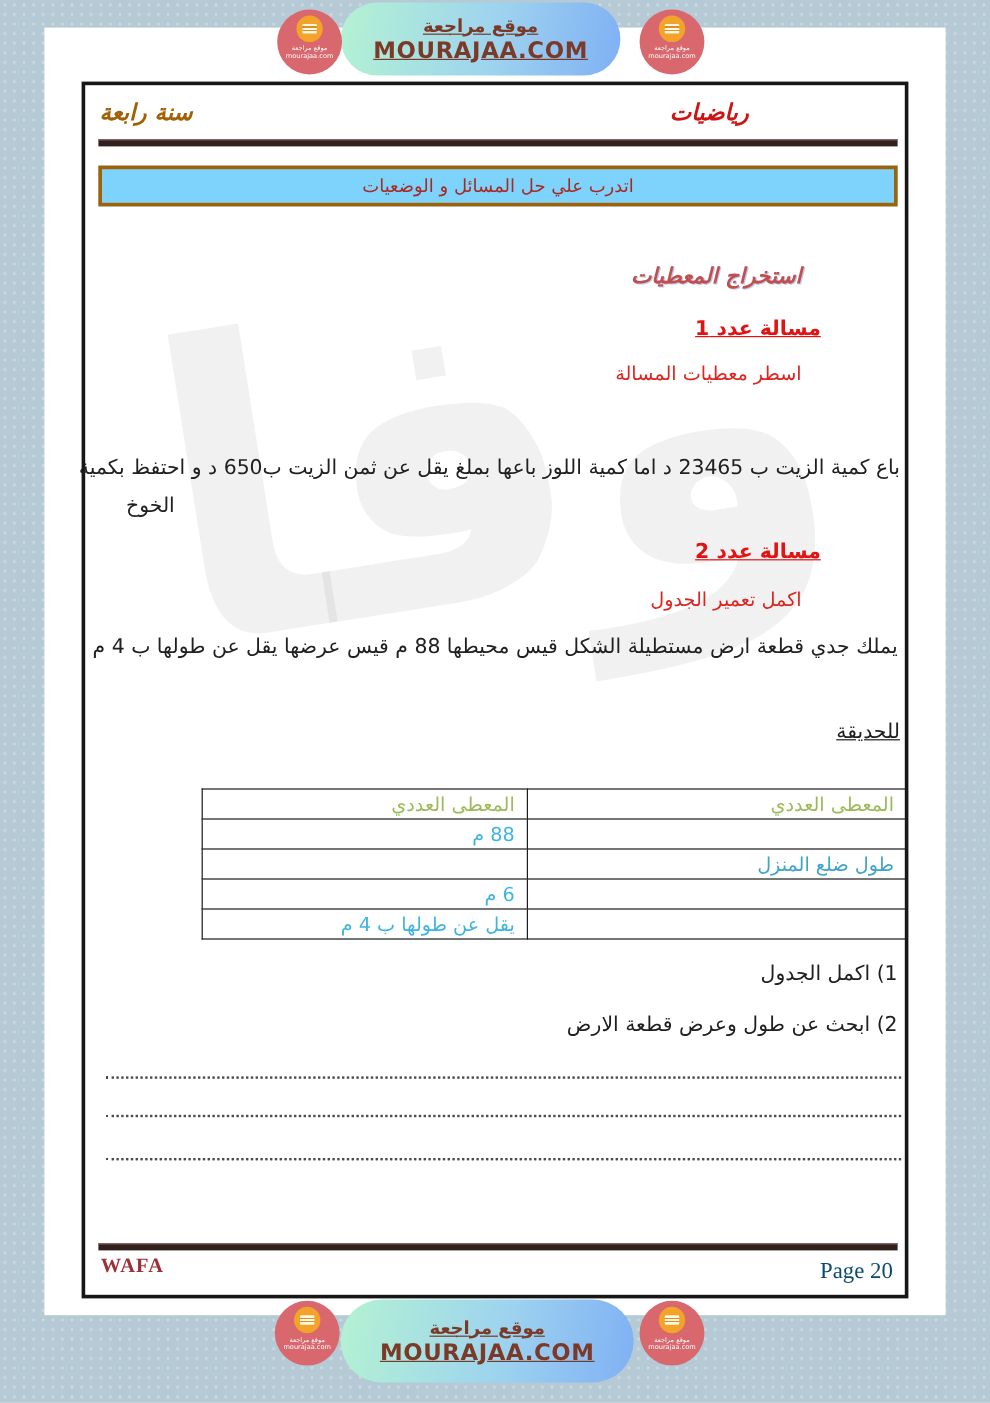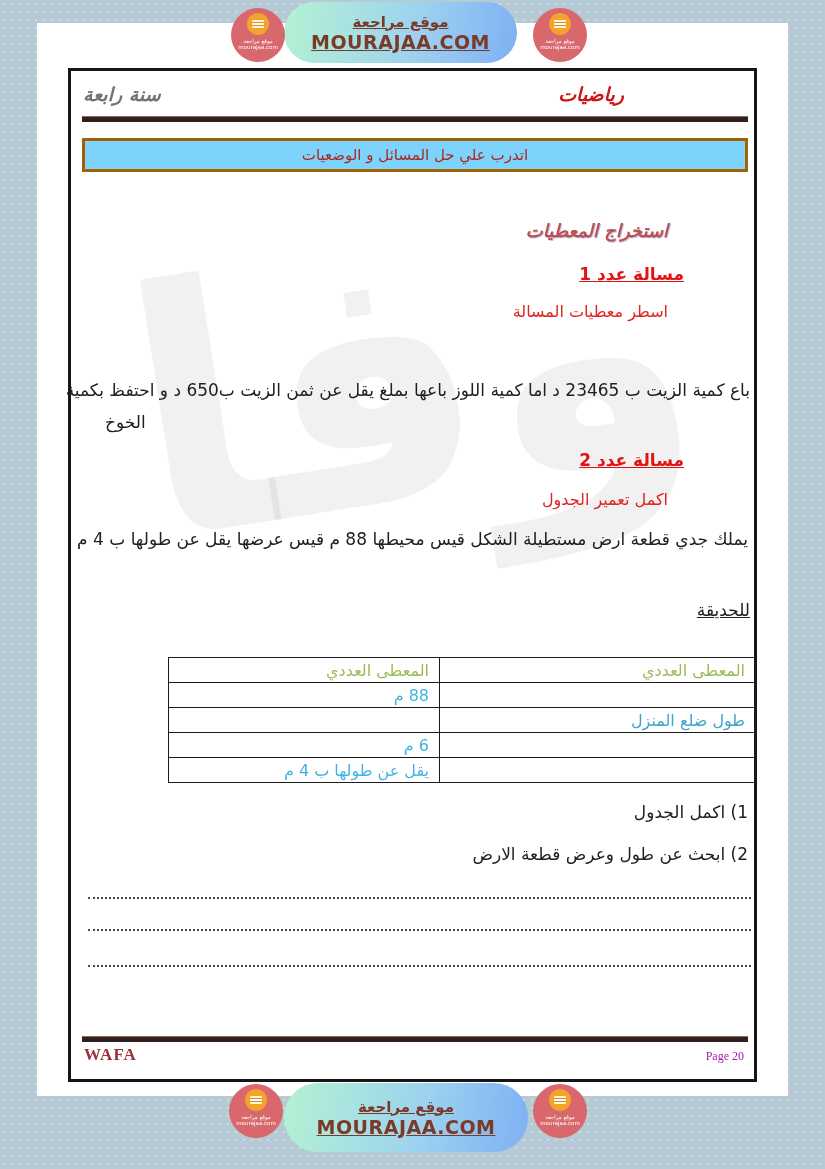--- a/index.html
+++ b/index.html
@@ -13,21 +13,21 @@
   
   .page{position:absolute;left:68px;top:68px;width:683px;height:1008px;background:#fff;
     border:3px solid #161616;z-index:2;}
   .page *{direction:rtl;}
   .abs{position:absolute;white-space:nowrap;}
   
   .watermark{position:absolute;top:110px;left:-40px;width:760px;text-align:center;
     font-size:340px;font-weight:bold;color:rgba(80,80,80,.08);transform:rotate(-9deg);
     pointer-events:none;z-index:0;white-space:nowrap;}
   
-  .hdr-grade{left:12px;top:12px;font-size:19px;font-weight:bold;font-style:italic;color:#737373;}
+  .hdr-grade{left:12px;top:12px;font-size:19px;font-weight:bold;font-style:italic;color:#a16207;}
   .hdr-subject{right:130px;top:12px;font-size:19px;font-weight:bold;font-style:italic;color:#cc1414;}
   .rule{left:11px;right:6px;height:5px;background:#32201e;border-top:1px solid #8c6a66;}
   .rule1{top:45px;}
   .rule2{top:965px;}
   .green-banner{left:11px;right:6px;top:67px;height:28px;background:#7dd3fc;
     border:3px solid #a16207;text-align:center;line-height:28px;
     font-size:15px;color:#a92820;}
   
   .section-title{top:149px;right:86px;font-size:18px;font-weight:bold;font-style:italic;color:#c0504d;
     text-shadow:1px 1px 0 rgba(70,100,210,.35);}
@@ -56,22 +56,22 @@
   .val-teal{color:#3fa3c8;}
   
   .q{font-size:17px;color:#202020;right:6px;}
   .q1{top:731px;} .q2{top:773px;}
   
   .dots{position:absolute;left:17px;right:3px;height:6px;border-bottom:2.5px dotted #4b4b4b;}
   .dots1{top:820px;} .dots2{top:852px;} .dots3{top:888px;}
   
   .wafa{top:974px;left:13px;font-family:"Liberation Serif",serif;font-size:17px;
     font-weight:600;color:#9c2f38;letter-spacing:1px;direction:ltr;}
-  .pageno{top:978px;right:10px;font-family:"Liberation Serif",serif;font-size:12px;
-    color:#a21caf;direction:ltr;}
+  .pageno{top:978px;right:10px;font-family:"Liberation Serif",serif;font-size:19px;
+    color:#0c4a6e;direction:ltr;}
   
   .pill{position:absolute;z-index:6;border-radius:34px;
     background:linear-gradient(100deg,#b4f2d2 0%,#9ed3ef 55%,#7fb0f4 100%);
     display:flex;flex-direction:column;align-items:center;justify-content:center;}
   .pill-top{left:284px;top:2px;width:233px;height:61px;}
   .pill-bottom{left:284px;top:1083px;width:244px;height:69px;}
   .pill .ar{font-size:15px;font-weight:bold;color:#7b3a27;text-decoration:underline;direction:rtl;}
   .pill .url{font-size:19px;font-weight:bold;color:#7b3a27;text-decoration:underline;
     letter-spacing:.5px;direction:ltr;}
   

